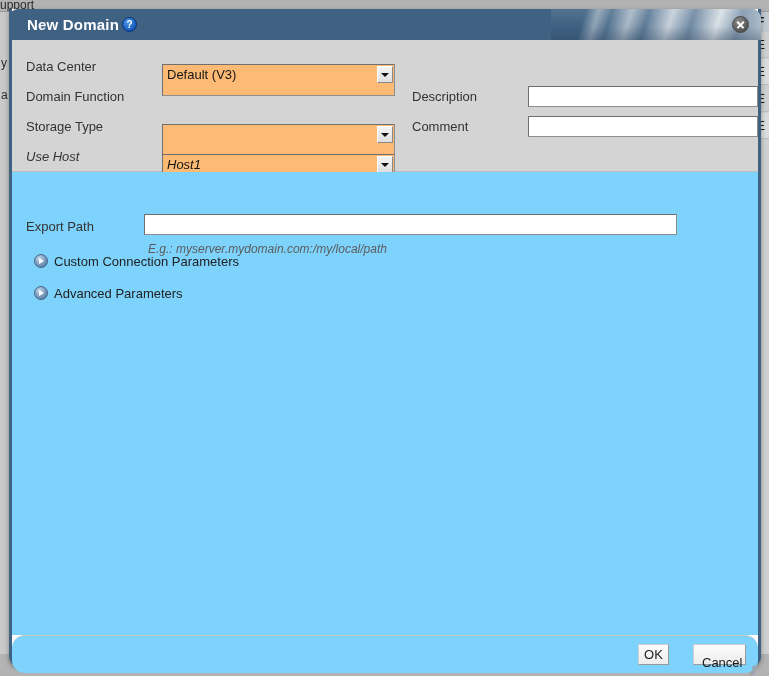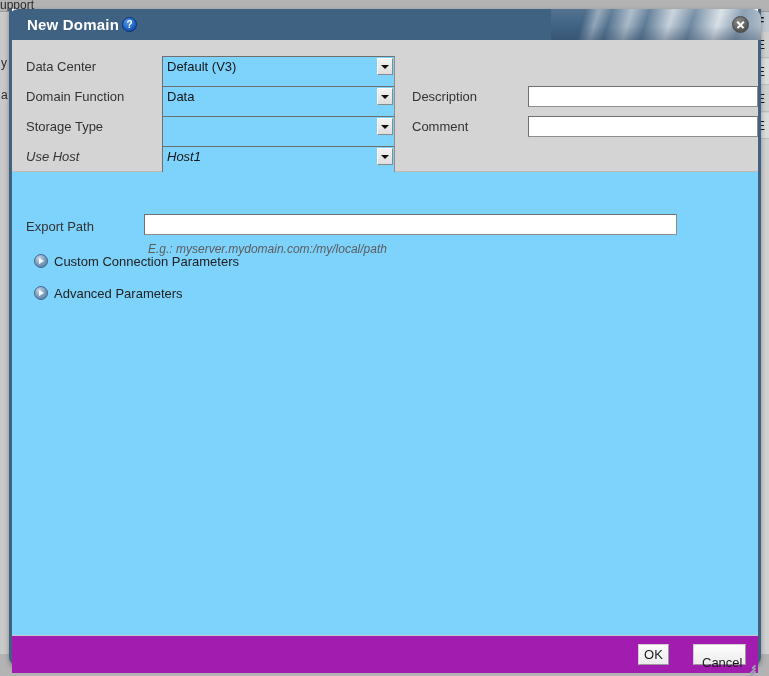--- a/index.html
+++ b/index.html
@@ -236,25 +236,25 @@
   .col-right { left: 400px; width: 340px; }
   .row1 { top: 16px; }
   .row2 { top: 46px; }
   .row3 { top: 76px; }
   .row4 { top: 106px; font-style: italic; }
 
   
   .select {
     position: absolute;
     left: 136px;
-    top: 0;
+    top: 8px;
     width: 233px;
     height: 32px;
     box-sizing: border-box;
-    background: #7dd3fc;
+    background: #fdba74;
     border: 1px solid #8e8e8e;
     border-top-color: #6f6f6f;
     border-left-color: #6f6f6f;
     cursor: pointer;
   }
   .select .sel-value {
     position: absolute;
     left: 4px;
     top: 0;
     right: 20px;
@@ -379,22 +379,23 @@
   .expander-label {
     font-size: 13px;
     color: #222222;
     margin-left: 6px;
   }
 
   
   #footer {
     position: relative;
     height: 37px;
-    background: #a21caf;
+    background: #7dd3fc;
     border-top: 1px solid #c6c6c6;
+    border-radius: 13px;
   }
   .dlg-button {
     position: absolute;
     top: 8px;
     height: 21px;
     box-sizing: border-box;
     background: linear-gradient(to bottom, #fdfdfd 0%, #ececec 100%);
     border: 1px solid #9a9a9a;
     border-top-color: #cfcfcf;
     border-left-color: #cfcfcf;
@@ -462,26 +463,20 @@
       <div class="select">
         <span class="sel-value">Default (V3)</span>
         <span class="sel-button">
             <span class="sel-arrow"></span>
           </span>
       </div>
     </div>
 
     <div class="form-row col-left row2">
       <span class="form-label">Domain Function</span>
-      <div class="select">
-        <span class="sel-value">Data</span>
-        <span class="sel-button">
-            <span class="sel-arrow"></span>
-          </span>
-      </div>
     </div>
 
     <div class="form-row col-left row3">
       <span class="form-label">Storage Type</span>
       <div class="select">
         <span class="sel-button">
             <span class="sel-arrow"></span>
           </span>
       </div>
     </div>

